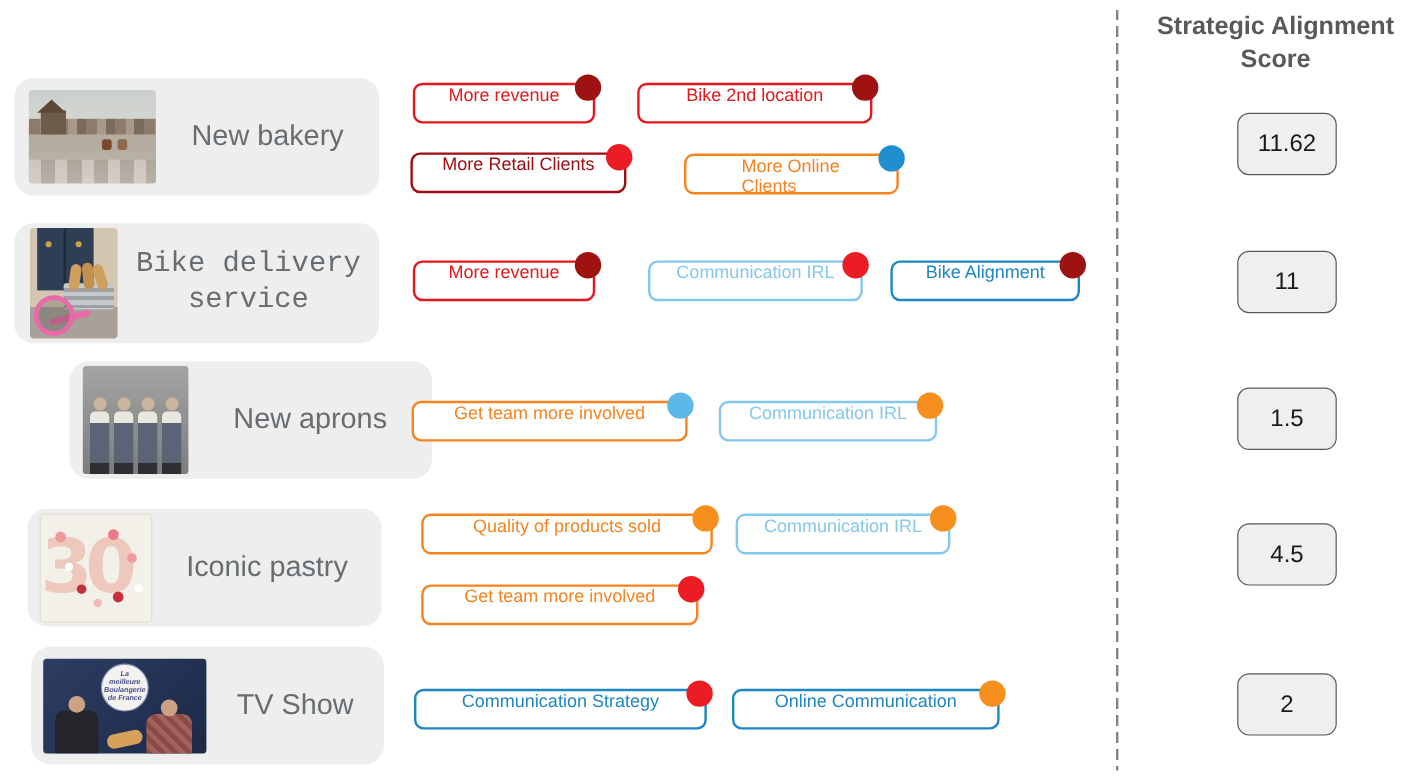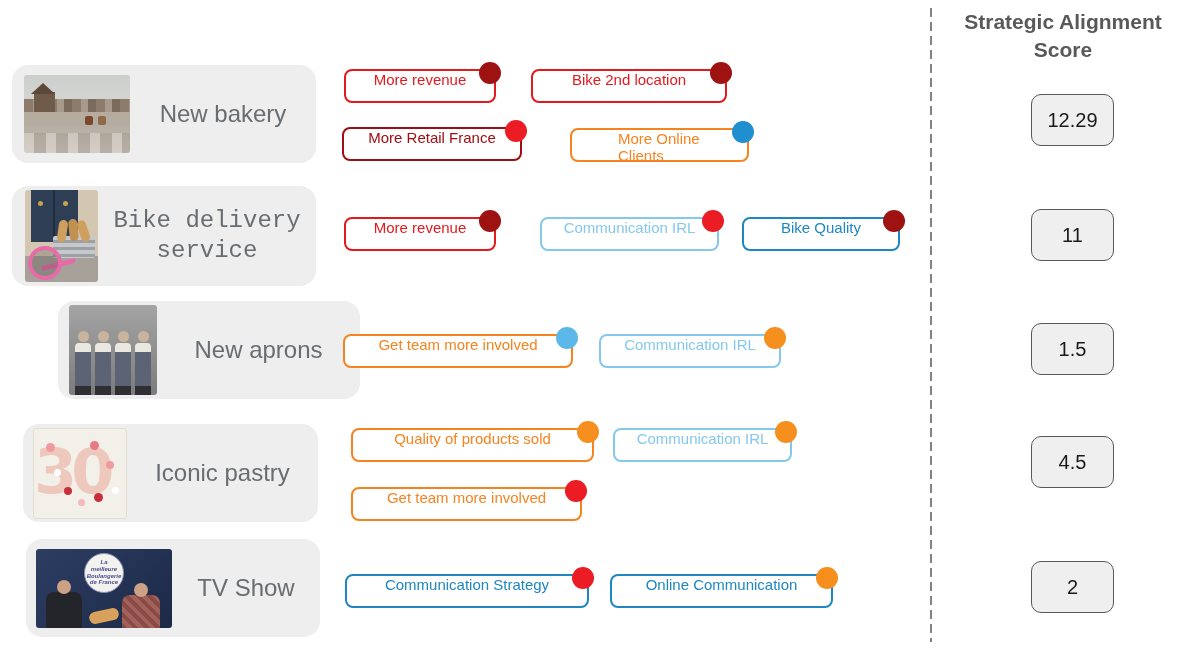--- a/index.html
+++ b/index.html
@@ -196,38 +196,38 @@
 
   <div class="pill p-red" style="left:344px;top:69px;width:152px;">
     <span>More revenue</span>
     <span class="dot d-darkred"></span>
   </div>
   <div class="pill p-red" style="left:531px;top:69px;width:196px;">
     <span>Bike 2nd location</span>
     <span class="dot d-darkred"></span>
   </div>
   <div class="pill p-darkred" style="left:342px;top:127px;width:180px;">
-    <span>More Retail France</span>
+    <span>More Retail Clients</span>
     <span class="dot d-red"></span>
   </div>
   <div class="pill p-orange" style="left:570px;top:128px;width:179px;padding-left:46px;">
     <span>More Online Clients</span>
     <span class="dot d-blue"></span>
   </div>
 
   <div class="pill p-red" style="left:344px;top:217px;width:152px;">
     <span>More revenue</span>
     <span class="dot d-darkred"></span>
   </div>
   <div class="pill p-lblue" style="left:540px;top:217px;width:179px;">
     <span>Communication IRL</span>
     <span class="dot d-red"></span>
   </div>
   <div class="pill p-blue" style="left:742px;top:217px;width:158px;">
-    <span>Bike Quality</span>
+    <span>Bike Alignment</span>
     <span class="dot d-darkred"></span>
   </div>
 
   <div class="pill p-orange" style="left:343px;top:334px;width:230px;">
     <span>Get team more involved</span>
     <span class="dot d-lblue"></span>
   </div>
   <div class="pill p-lblue" style="left:599px;top:334px;width:182px;">
     <span>Communication IRL</span>
     <span class="dot d-orange"></span>
@@ -252,21 +252,21 @@
   </div>
   <div class="pill p-blue" style="left:345px;top:574px;width:244px;">
     <span>Communication Strategy</span>
     <span class="dot d-red"></span>
   </div>
 
   <div class="separator"></div>
   <div class="panel-title">Strategic Alignment Score</div>
 
   <div class="score-box" style="top:94px;">
-      <span>12.29</span>
+      <span>11.62</span>
     </div>
   <div class="score-box" style="top:209px;">
       <span>11</span>
     </div>
   <div class="score-box" style="top:323px;">
       <span>1.5</span>
     </div>
   <div class="score-box" style="top:436px;">
       <span>4.5</span>
     </div>

